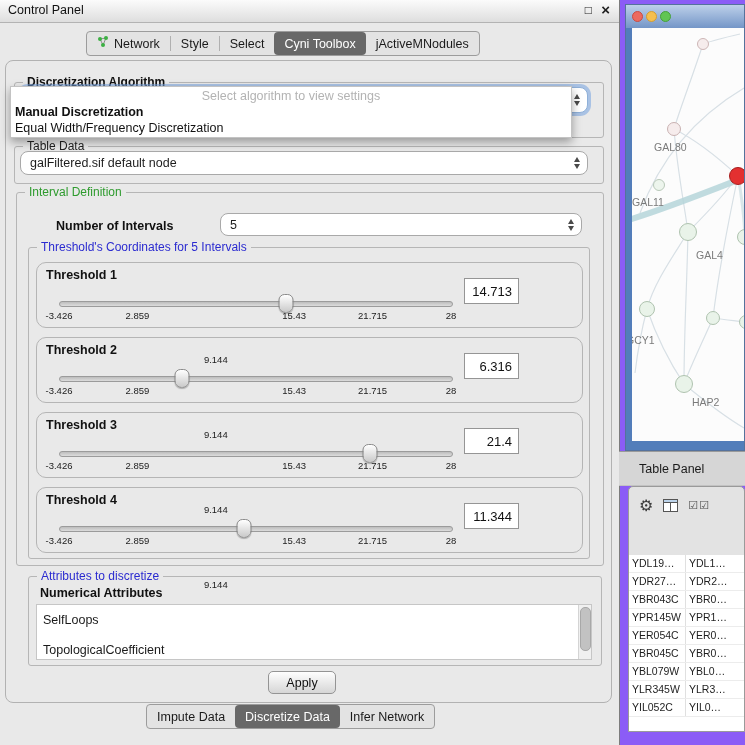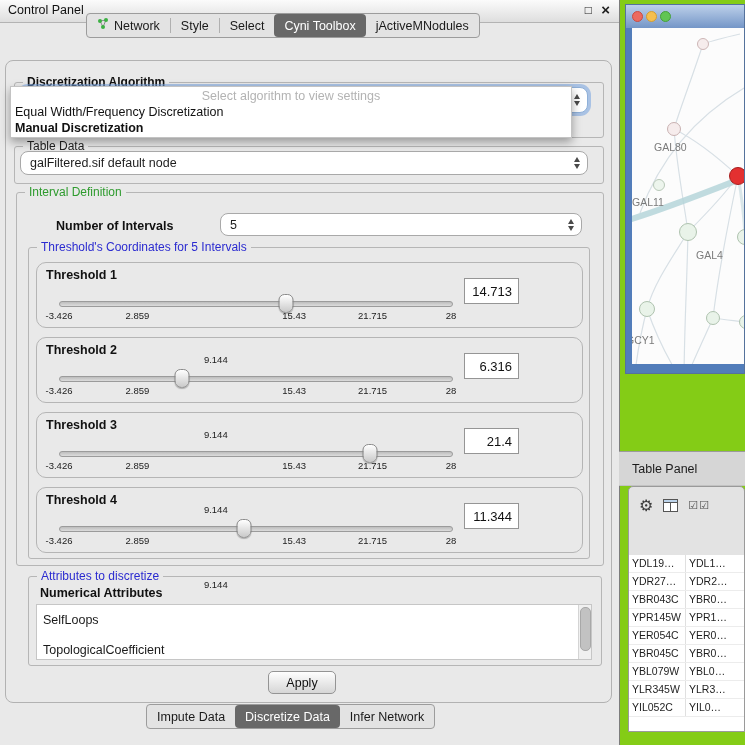--- a/index.html
+++ b/index.html
@@ -1,32 +1,32 @@
 <!DOCTYPE html>
 <html><head>
 <meta charset="utf-8">
 <style>
   html,body{margin:0;padding:0;}
   body{font-family:"Liberation Sans",sans-serif;background:#909090;}
-  #app{position:relative;width:745px;height:745px;overflow:hidden;background:#84cc16;}
+  #app{position:relative;width:745px;height:745px;overflow:hidden;background:#8b5cf6;}
   .abs{position:absolute;}
 
   
   #control-panel{left:0;top:0;width:619px;height:745px;background:#e9e9e9;border-right:1px solid #7c7c7c;}
   #cp-titlebar{left:0;top:0;width:619px;height:22px;background:linear-gradient(#fbfbfb,#dedede);border-bottom:1px solid #b3b3b3;}
   #cp-title{left:8px;top:3px;font-size:12.5px;color:#111;}
   #cp-float{right:27px;top:3px;font-size:12px;color:#222;cursor:default;}
   #cp-close{right:9px;top:1px;font-size:15px;font-weight:bold;color:#222;cursor:default;}
 
   
   .tabstrip{position:absolute;display:flex;align-items:stretch;height:25px;background:#e3e3e3;border:1px solid #9c9c9c;border-radius:4px;font-size:12.5px;color:#1a1a1a;box-sizing:border-box;}
   .tab{display:flex;align-items:center;padding:0 10px;gap:5px;white-space:nowrap;cursor:default;}
   .tab.sel{background:#686868;color:#fff;border-radius:4px;}
   .tabsep{width:1px;background:#b0b0b0;margin:4px 0;}
-  #tabstrip-top{left:86px;top:13px;}
+  #tabstrip-top{left:86px;top:31px;}
   #tabstrip-bottom{left:146px;top:704px;}
 
   
   #cp-frame{left:5px;top:60px;width:607px;height:643px;border:1px solid #b2b2b2;border-radius:8px;}
 
   
   .groupbox{position:absolute;border:1px solid #b6b6b6;border-radius:3px;box-sizing:border-box;}
   .legend{position:absolute;top:-8px;left:8px;background:#e9e9e9;padding:0 4px;font-size:12px;white-space:nowrap;}
   .legend.bold{font-weight:bold;color:#111;}
   .legend.green{color:#2e9b2e;}
@@ -70,34 +70,34 @@
   #attr-group{left:28px;top:576px;width:574px;height:90px;}
   #attr-heading{left:40px;top:586px;font-size:12.5px;font-weight:bold;color:#111;}
   #attr-list{left:36px;top:604px;width:556px;height:56px;background:#fff;border:1px solid #c6c6c6;overflow:hidden;box-sizing:border-box;}
   .list-item{padding:7px 6px;font-size:12.5px;color:#1a1a1a;line-height:16px;white-space:nowrap;}
   #attr-scroll{position:absolute;right:0;top:0;bottom:0;width:12px;background:#f0f0f0;border-left:1px solid #d4d4d4;}
   #attr-thumb{position:absolute;left:1px;top:2px;width:9px;height:42px;background:#c2c2c2;border:1px solid #a8a8a8;border-radius:5px;}
 
   #apply-btn{left:268px;top:671px;width:66px;height:21px;background:linear-gradient(#fefefe,#d6d6d6);border:1px solid #949494;border-radius:5px;font-size:12.5px;color:#111;display:flex;align-items:center;justify-content:center;cursor:default;}
 
   
-  #net-window{left:625px;top:4px;width:120px;height:370px;border:1px solid #55729c;box-sizing:border-box;}
+  #net-window{left:625px;top:4px;width:120px;height:447px;border:1px solid #55729c;box-sizing:border-box;}
   #net-titlebar{left:0;top:0;right:0;height:23px;background:linear-gradient(#bdd0ea,#7496c7);border-bottom:1px solid #54749e;}
   .light{position:absolute;top:6px;width:11px;height:11px;border-radius:50%;box-sizing:border-box;}
   #light-red{left:6px;background:#ed6a5f;border:1px solid #c94c42;}
   #light-yellow{left:20px;background:#f5bf4f;border:1px solid #d29e33;}
   #light-green{left:34px;background:#61c554;border:1px solid #47a03c;}
   #net-canvas{position:absolute;left:0;top:23px;right:0;bottom:0;background:#fcfcfc;border-left:6px solid #527dba;border-bottom:9px solid #527dba;overflow:hidden;}
   #edge-svg{position:absolute;left:0;top:0;}
   .nnode{position:absolute;border-radius:50%;border:1px solid #aaa;box-sizing:border-box;}
   .nlabel{position:absolute;font-size:10.5px;color:#7a7a7a;white-space:nowrap;}
 
   
   #tp-titlebar{left:619px;top:451px;width:126px;height:33px;background:#d6d6d6;border-top:1px solid #9a9a9a;border-bottom:1px solid #c2c2c2;display:flex;align-items:center;}
-  #tp-title{margin-left:13px;font-size:12.5px;color:#1a1a1a;}
+  #tp-title{margin-left:20px;font-size:12.5px;color:#1a1a1a;}
   #table-window{left:628px;top:486px;width:117px;height:246px;background:#e3e3e3;border:1px solid #9a9a9a;border-radius:5px 5px 0 0;box-sizing:border-box;overflow:hidden;}
   #tw-toolbar{position:absolute;left:0;top:0;right:0;height:36px;display:flex;align-items:center;gap:10px;padding-left:10px;}
   #gear-icon{font-size:16px;color:#3d3d3d;}
   #columns-icon svg{display:block;}
   #check-icons{font-size:11px;color:#4a4a4a;letter-spacing:1px;}
   #thead{position:absolute;left:0;top:47px;right:0;height:21px;display:flex;font-size:11px;color:#222;}
   #thead .hc{box-sizing:border-box;display:flex;align-items:center;padding-left:4px;border:1px solid #bcbcbc;}
   #thead .hc0{width:57px;background:#cfe2f4;border-color:#a9c4de;}
   #thead .hc1{flex:1;background:#e9e9e9;}
   #tbody{position:absolute;left:0;top:68px;right:0;bottom:0;background:#fff;}
@@ -158,22 +158,22 @@
     <div class="combo" id="alg-combo">
       <span class="placeholder">Select algorithm to view settings</span>
       <span class="spin">
           <span class="up"></span>
           <span class="dn"></span>
         </span>
     </div>
 
     <div class="abs" id="alg-popup">
       <div class="ph">Select algorithm to view settings</div>
+      <div class="opt b">Manual Discretization</div>
       <div class="opt">Equal Width/Frequency Discretization</div>
-      <div class="opt b">Manual Discretization</div>
     </div>
 
     <div class="groupbox" id="td-group">
       <span class="legend" style="color:#222">Table Data</span>
     </div>
     <div class="combo" id="td-combo">
       <span class="val">galFiltered.sif default node</span>
       <span class="spin">
           <span class="up"></span>
           <span class="dn"></span>

